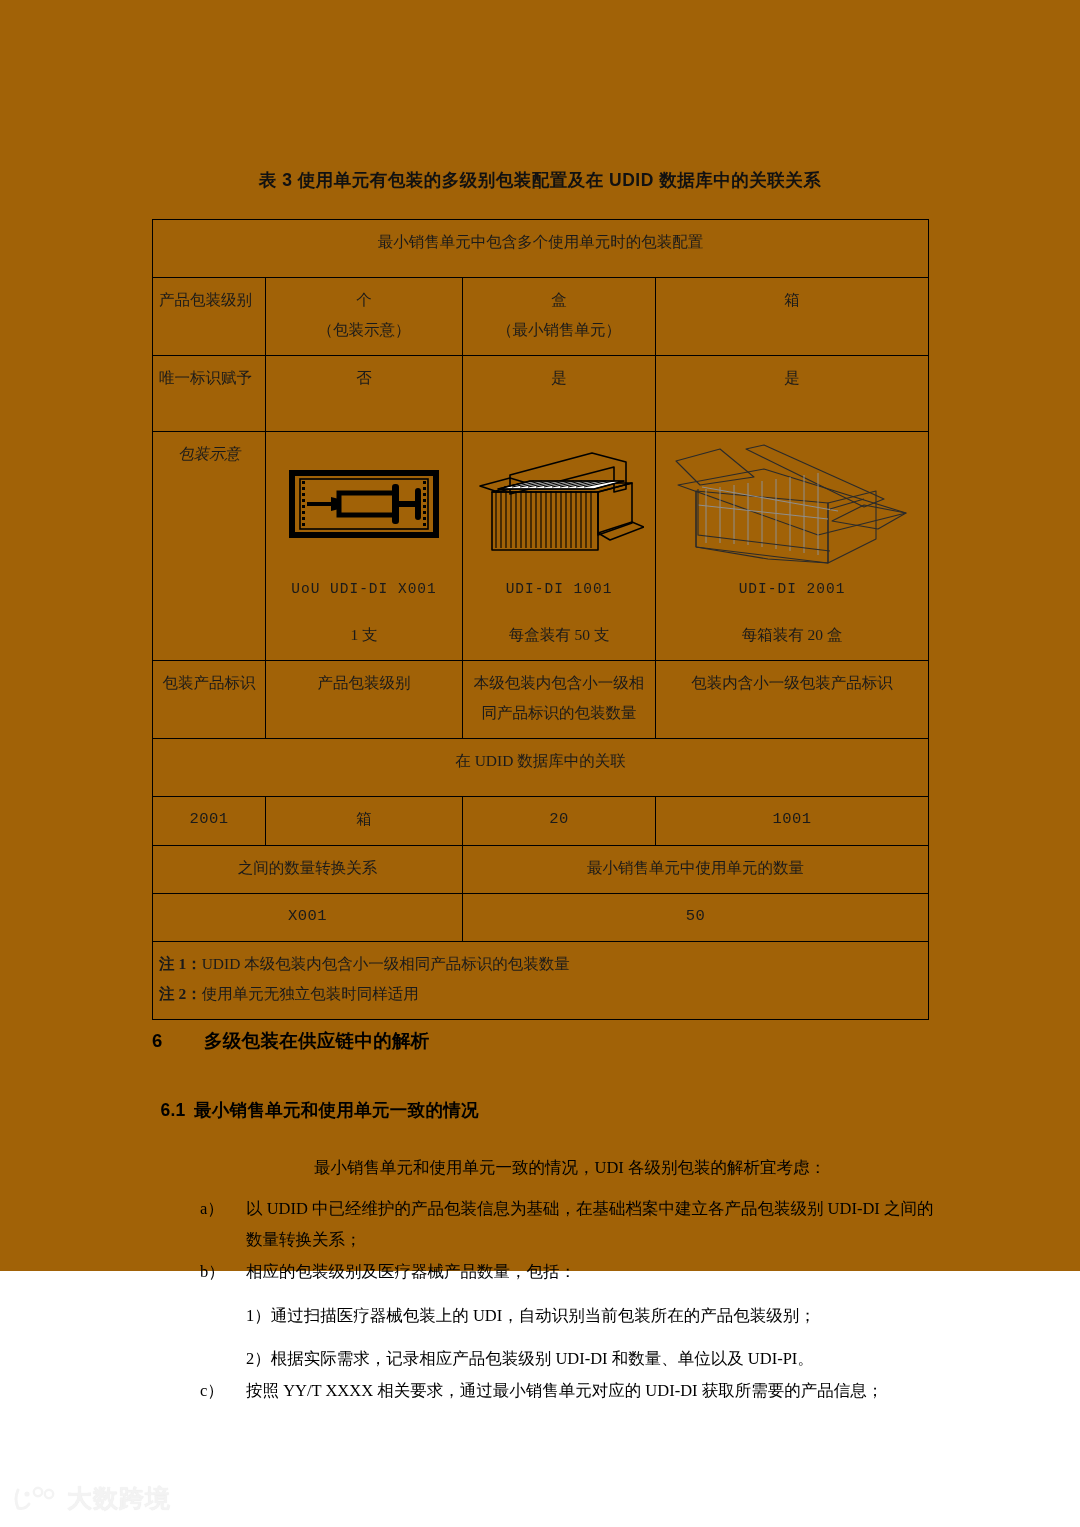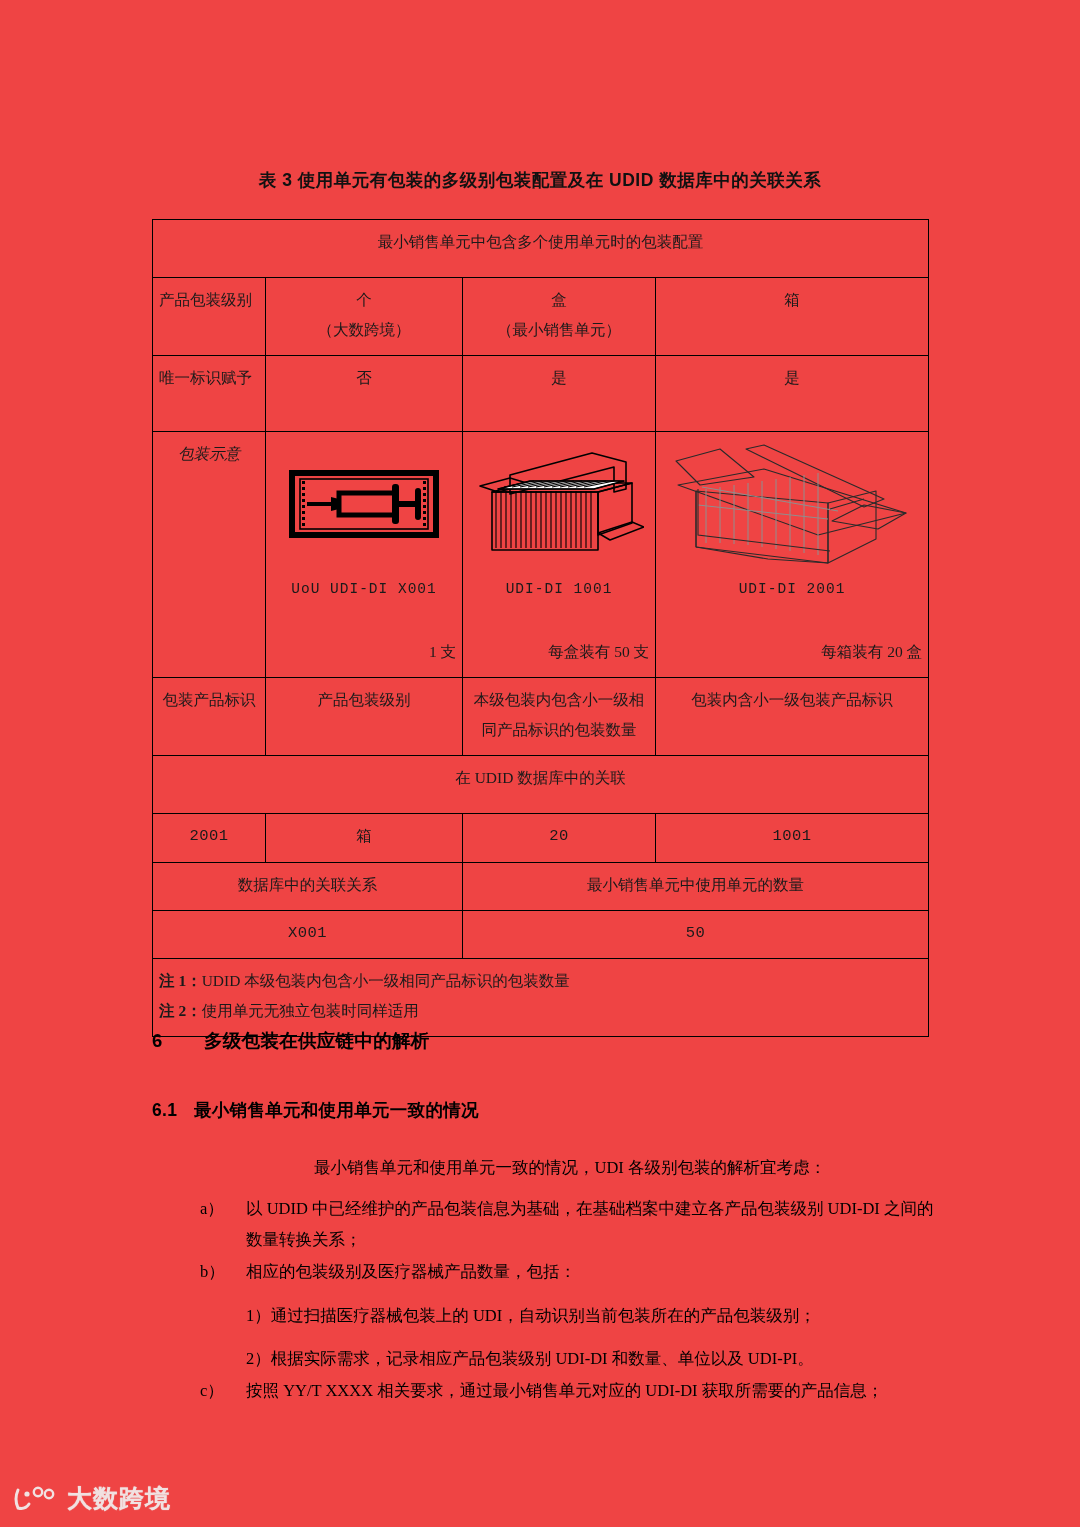--- a/index.html
+++ b/index.html
@@ -14,22 +14,22 @@
     font-family: "Liberation Serif", "DejaVu Serif", serif;
     color: #000000;
     overflow: hidden;
   }
 
   .page {
     position: absolute;
     left: 0;
     top: 0;
     width: 1080px;
-    height: 1527px;
-    background: #ef4444;
+    height: 1271px;
+    background: #a16207;
   }
 
   
   .table-caption {
     position: absolute;
     left: 0;
     top: 168px;
     width: 1080px;
     text-align: center;
     font-family: "Liberation Sans", "DejaVu Sans", sans-serif;
@@ -90,22 +90,22 @@
   }
   .mono-label {
     font-family: "Liberation Mono", "DejaVu Sans Mono", monospace;
     font-size: 14.5px;
     letter-spacing: 1px;
     margin-top: 6px;
     text-align: center;
   }
   .qty-label {
     font-size: 15.5px;
-    margin-top: 33px;
-    text-align: right;
+    margin-top: 16px;
+    text-align: center;
   }
   .illus-sidelabel {
     font-size: 15.5px;
     line-height: 1.9;
     font-style: italic;
   }
 
   .num-cell {
     font-family: "Liberation Mono", "DejaVu Sans Mono", monospace;
     font-size: 15px;
@@ -135,21 +135,21 @@
 
   .h2 {
     position: absolute;
     left: 152px;
     top: 1098px;
     font-family: "Liberation Sans", "DejaVu Sans", sans-serif;
     font-size: 17.5px;
     font-weight: bold;
     letter-spacing: .3px;
   }
-  .h2 .num { display: inline-block; width: 42px; }
+  .h2 .num { display: inline-block; width: 42px; text-align: center; }
 
   .body-block {
     position: absolute;
     left: 200px;
     top: 1152px;
     width: 740px;
     font-size: 16.5px;
     line-height: 1.92;
   }
   .para { margin: 0 0 9px 0; text-align: center; }
@@ -207,21 +207,21 @@
 
       <tbody>
           <tr>
         <td class="merged-title" colspan="4">最小销售单元中包含多个使用单元时的包装配置</td>
       </tr>
 
       <tr>
         <td class="c-left cell-tall">产品包装级别</td>
         <td class="c-center cell-tall">
           <div>个</div>
-          <div>（大数跨境）</div>
+          <div>（包装示意）</div>
         </td>
         <td class="c-center cell-tall">
           <div>盒</div>
           <div>（最小销售单元）</div>
         </td>
         <td class="c-center cell-tall">
           <div>箱</div>
           <div></div>
         </td>
       </tr>
@@ -404,21 +404,21 @@
       </tr>
 
       <tr>
         <td class="num-cell">2001</td>
         <td class="c-center">箱</td>
         <td class="num-cell">20</td>
         <td class="num-cell">1001</td>
       </tr>
 
       <tr>
-        <td class="c-center" colspan="2">数据库中的关联关系</td>
+        <td class="c-center" colspan="2">之间的数量转换关系</td>
         <td class="c-center" colspan="2">最小销售单元中使用单元的数量</td>
       </tr>
 
       <tr>
         <td class="num-cell" colspan="2">X001</td>
         <td class="num-cell" colspan="2">50</td>
       </tr>
 
       <tr>
         <td class="note-cell" colspan="4">

